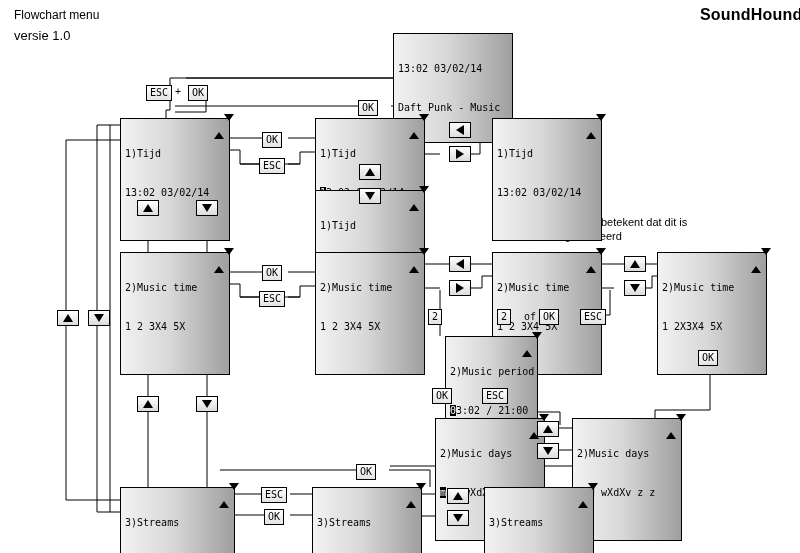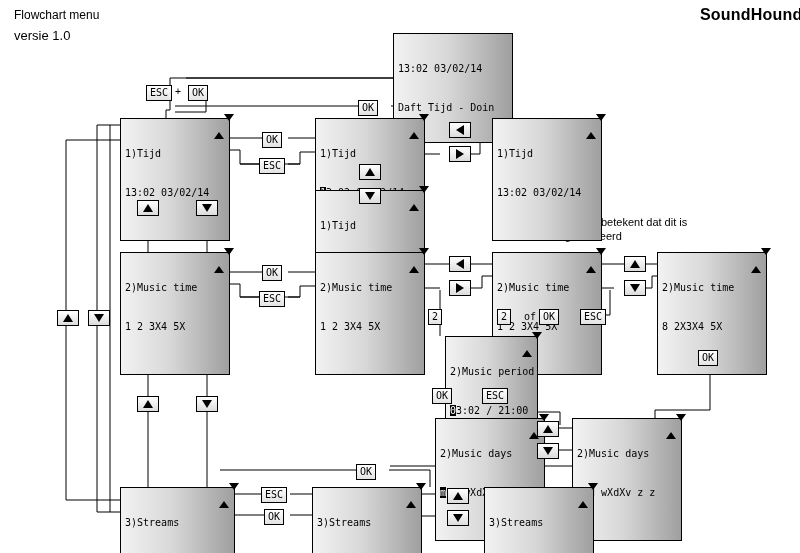--- a/index.html
+++ b/index.html
@@ -186,21 +186,21 @@
 
   <div class="abs title" style="left:14px;top:8px;">Flowchart menu</div>
   <div class="abs subtitle" style="left:14px;top:28px;">versie 1.0</div>
   <div class="abs brand" style="left:700px;top:6px;">SoundHound</div>
 
   <div class="abs note" style="left:565px;top:215px;white-space:pre;">een 'X' betekent dat dit is
 geactiveerd</div>
 
   <div class="lcd" style="left:393px;top:33px;width:120px;">
     <span class="l1">13:02 03/02/14</span>
-    <span class="l2">Daft Tijd - Doin</span>
+    <span class="l2">Daft Punk - Music</span>
   </div>
 
   <div class="lcd" style="left:120px;top:118px;width:110px;">
     <span class="l1">1)Tijd</span>
     <span class="l2">13:02 03/02/14</span>
     <span class="arrcol"><span class="tri up"></span><span class="tri down"></span></span>
   </div>
 
   <div class="lcd" style="left:315px;top:118px;width:110px;">
     <span class="l1">1)Tijd</span>
@@ -233,21 +233,21 @@
   </div>
 
   <div class="lcd" style="left:492px;top:252px;width:110px;">
     <span class="l1">2)Music time</span>
     <span class="l2">1 2 3X4 5X</span>
     <span class="arrcol"><span class="tri up"></span><span class="tri down"></span></span>
   </div>
 
   <div class="lcd" style="left:657px;top:252px;width:110px;">
     <span class="l1">2)Music time</span>
-    <span class="l2">8 2X3X4 5X</span>
+    <span class="l2">1 2X3X4 5X</span>
     <span class="arrcol"><span class="tri up"></span><span class="tri down"></span></span>
   </div>
 
   <div class="lcd" style="left:425px;top:336px;width:93px;margin-left:20px;">
     <span class="l1">2)Music period</span>
     <span class="l2"><span class="inv">0</span>3:02 / 21:00</span>
     <span class="arrcol"><span class="tri up"></span><span class="tri down"></span></span>
   </div>
 
   <div class="lcd" style="left:435px;top:418px;width:110px;">

